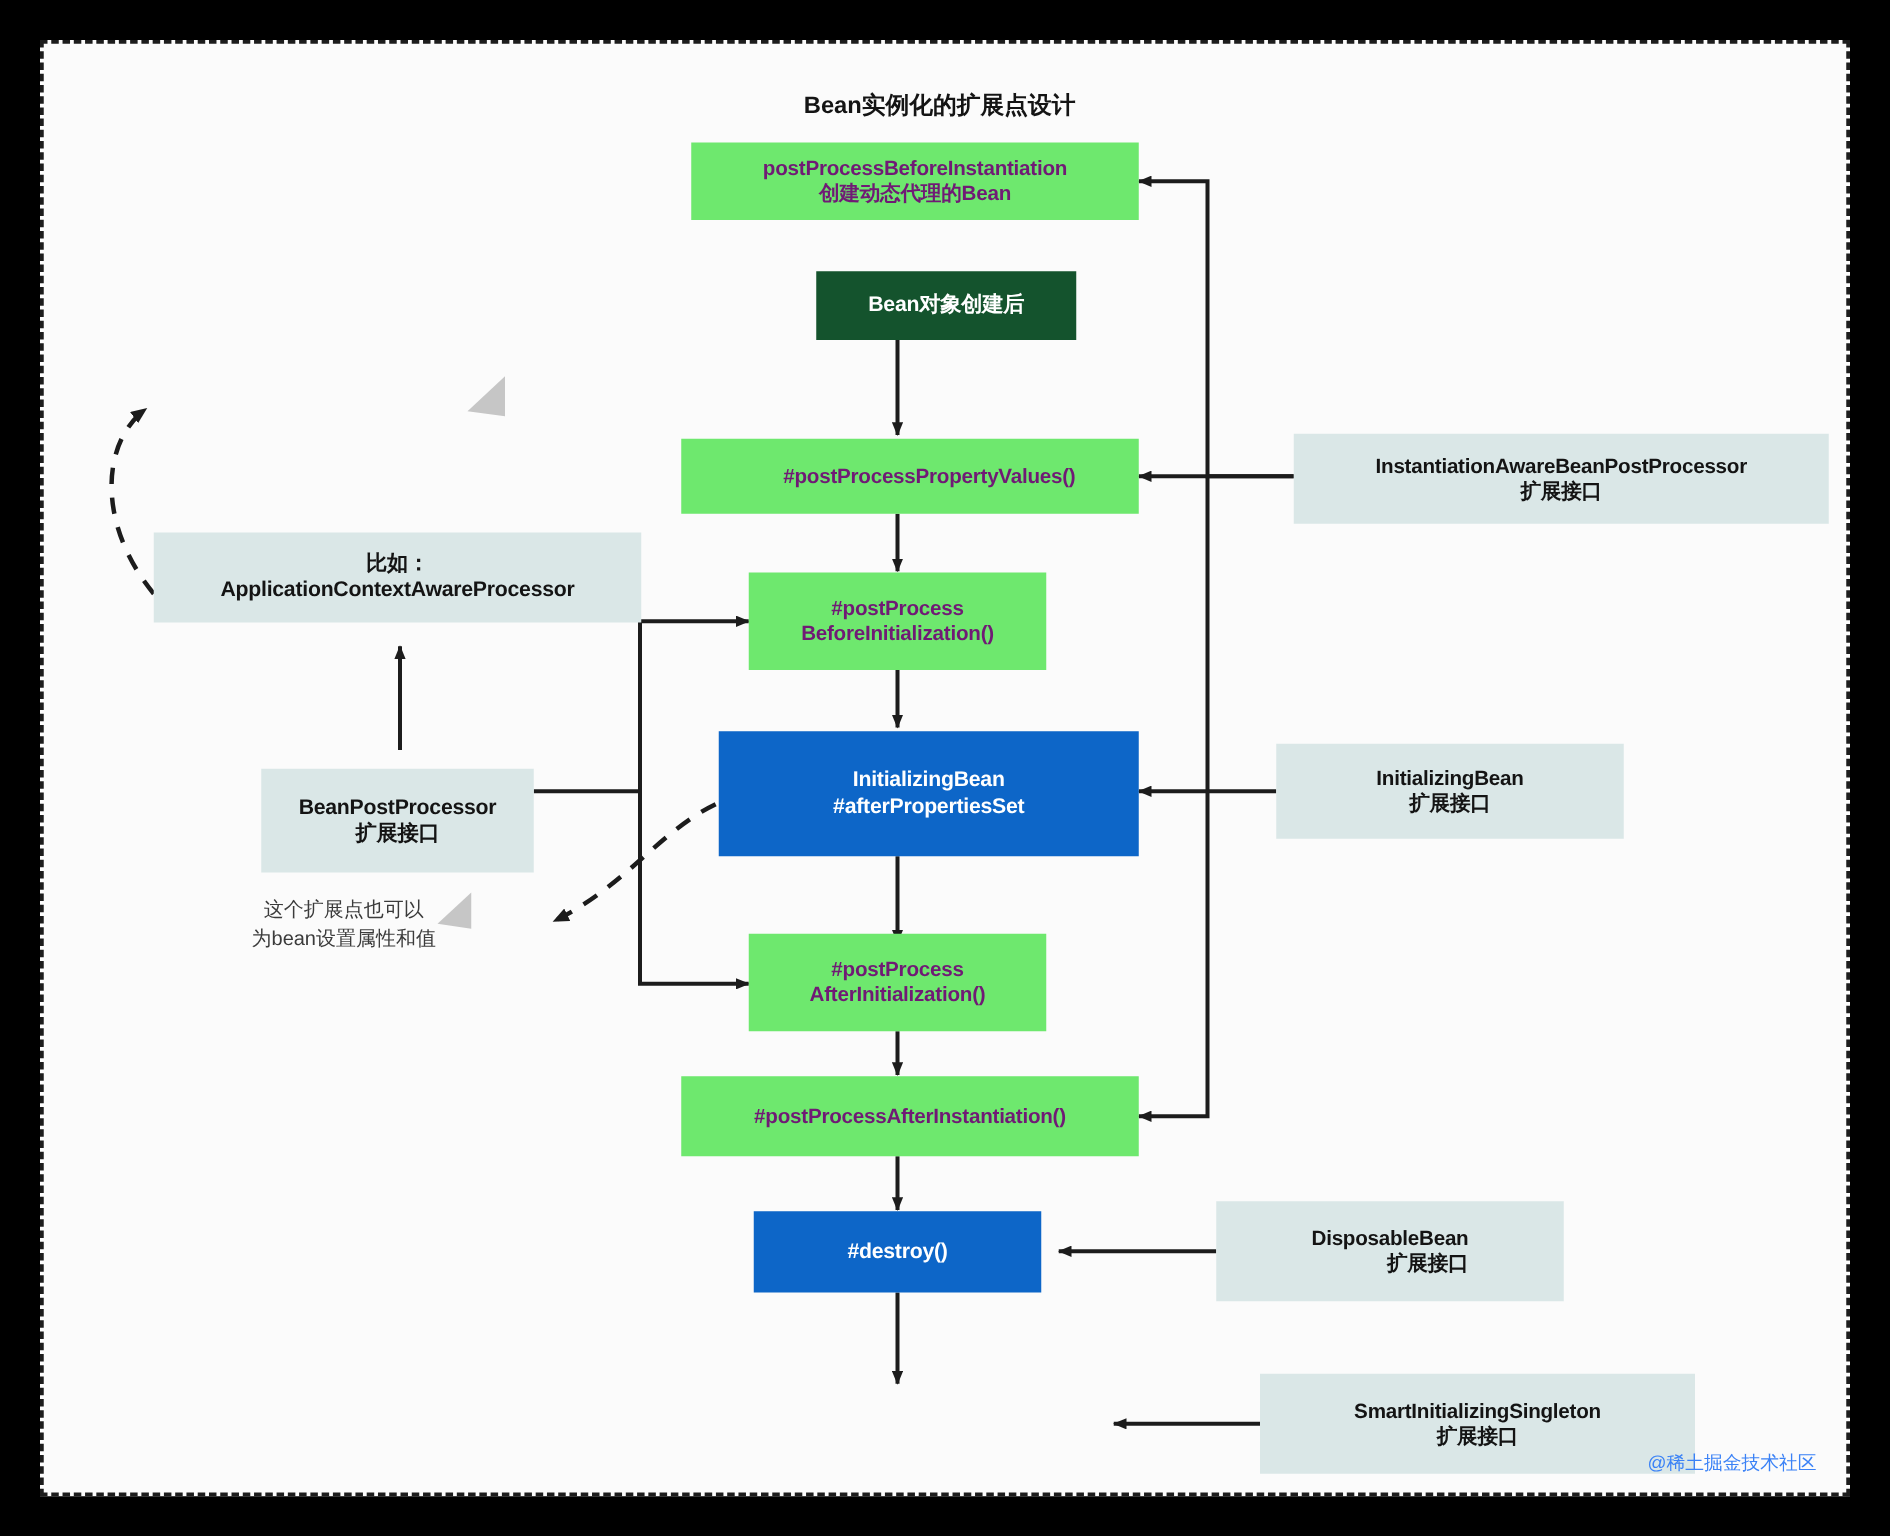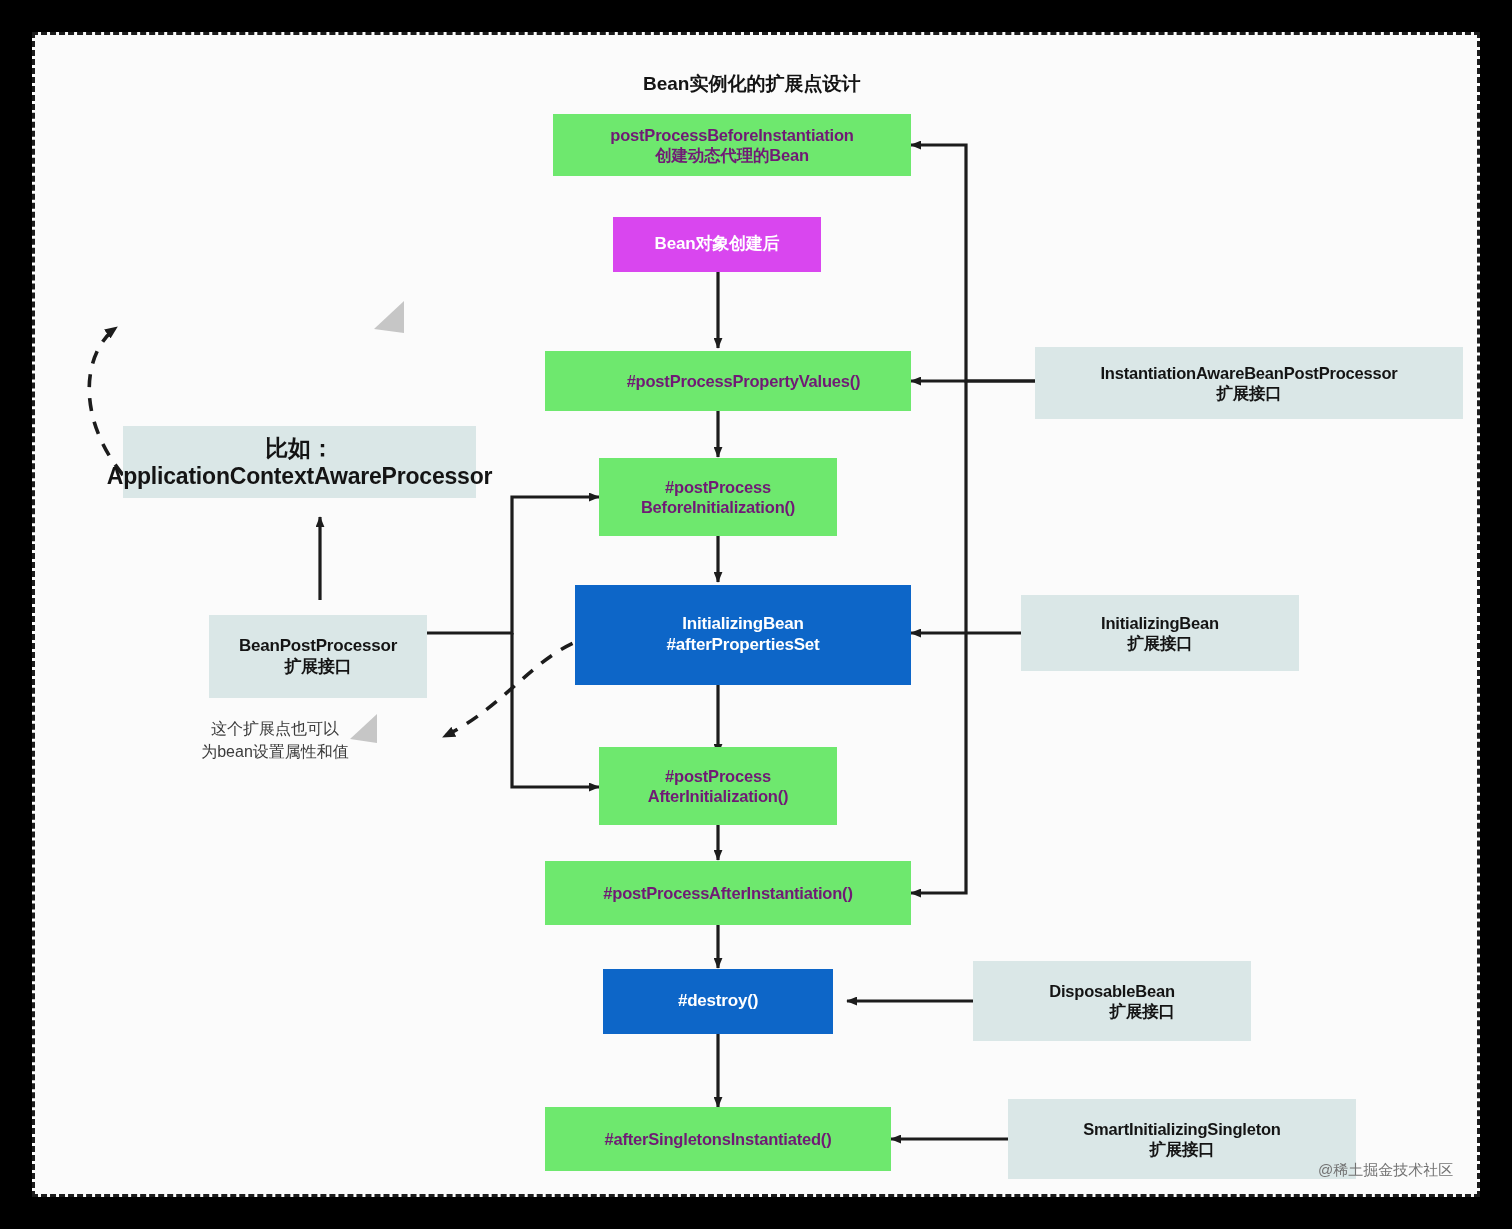--- a/index.html
+++ b/index.html
@@ -29,39 +29,39 @@
     align-items:center;
     justify-content:center;
     text-align:center;
     font-weight:bold;
     line-height:1.22;
     white-space:pre-line;
     letter-spacing:-0.2px;
   }
   .green{background:#6ee86e;color:#701a75;}
   .blue{background:#0d66c8;color:#ffffff;}
-  .dark{background:#d946ef;color:#ffffff;}
+  .dark{background:#14532d;color:#ffffff;margin-left:40px;}
   .grey{background:#dae7e7;color:#141414;}
   .title{
     position:absolute;
     font-weight:bold;
     color:#141414;
     white-space:nowrap;
   }
   .note{
     position:absolute;
     color:#3b3b3b;
     text-align:center;
     line-height:1.42;
     white-space:pre-line;
     font-weight:normal;
   }
   .watermark{
     position:absolute;
-    color:#737373;
+    color:#3b82f6;
     font-size:15px;
     white-space:nowrap;
     font-weight:normal;
   }
   .gtri{position:absolute;}
   svg{position:absolute;left:0;top:0;overflow:visible;}
 </style>
 </head>
 <body>
 
@@ -135,23 +135,22 @@
     <div class="node blue" style="left:540px;top:550px;width:336px;height:100px;font-size:17px;">InitializingBean
 #afterPropertiesSet</div>
 
     <div class="node green" style="left:564px;top:712px;width:238px;height:78px;font-size:16.5px;">#postProcess
 AfterInitialization()</div>
 
     <div class="node green" style="left:510px;top:826px;width:366px;height:64px;font-size:16.5px;">#postProcessAfterInstantiation()</div>
 
     <div class="node blue" style="left:568px;top:934px;width:230px;height:65px;font-size:17px;">#destroy()</div>
 
-    <div class="node green" style="left:510px;top:1072px;width:346px;height:64px;font-size:16.5px;">#afterSingletonsInstantiated()</div>
 
-    <div class="node grey" style="left:88px;top:391px;width:353px;height:72px;font-size:23px;">比如：
+    <div class="node grey" style="left:88px;top:391px;width:390px;height:72px;font-size:17px;">比如：
 ApplicationContextAwareProcessor</div>
 
     <div class="node grey" style="left:174px;top:534px;width:218px;height:83px;font-size:17px;margin-top:46px;">BeanPostProcessor
 扩展接口</div>
 
     <div class="node grey" style="left:1000px;top:312px;width:428px;height:72px;font-size:16.5px;">InstantiationAwareBeanPostProcessor
 扩展接口</div>
 
     <div class="node grey" style="left:986px;top:560px;width:278px;height:76px;font-size:16.5px;">InitializingBean
 扩展接口</div>

